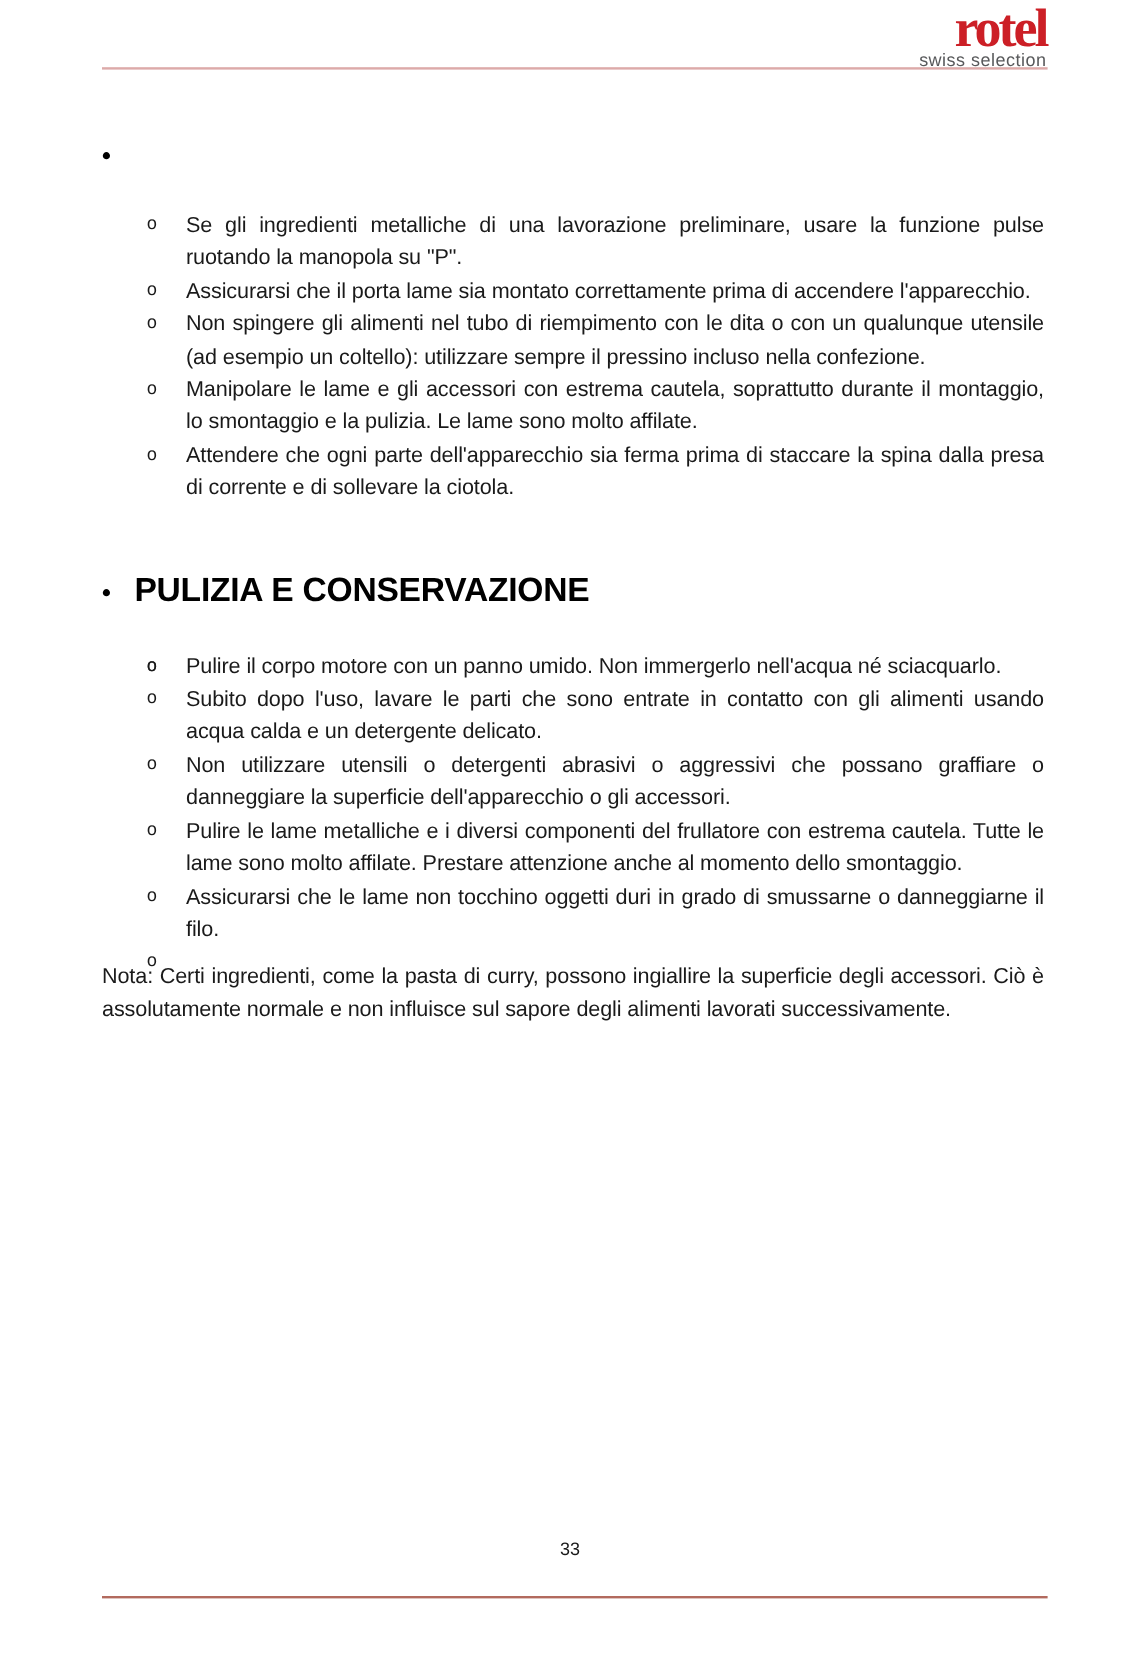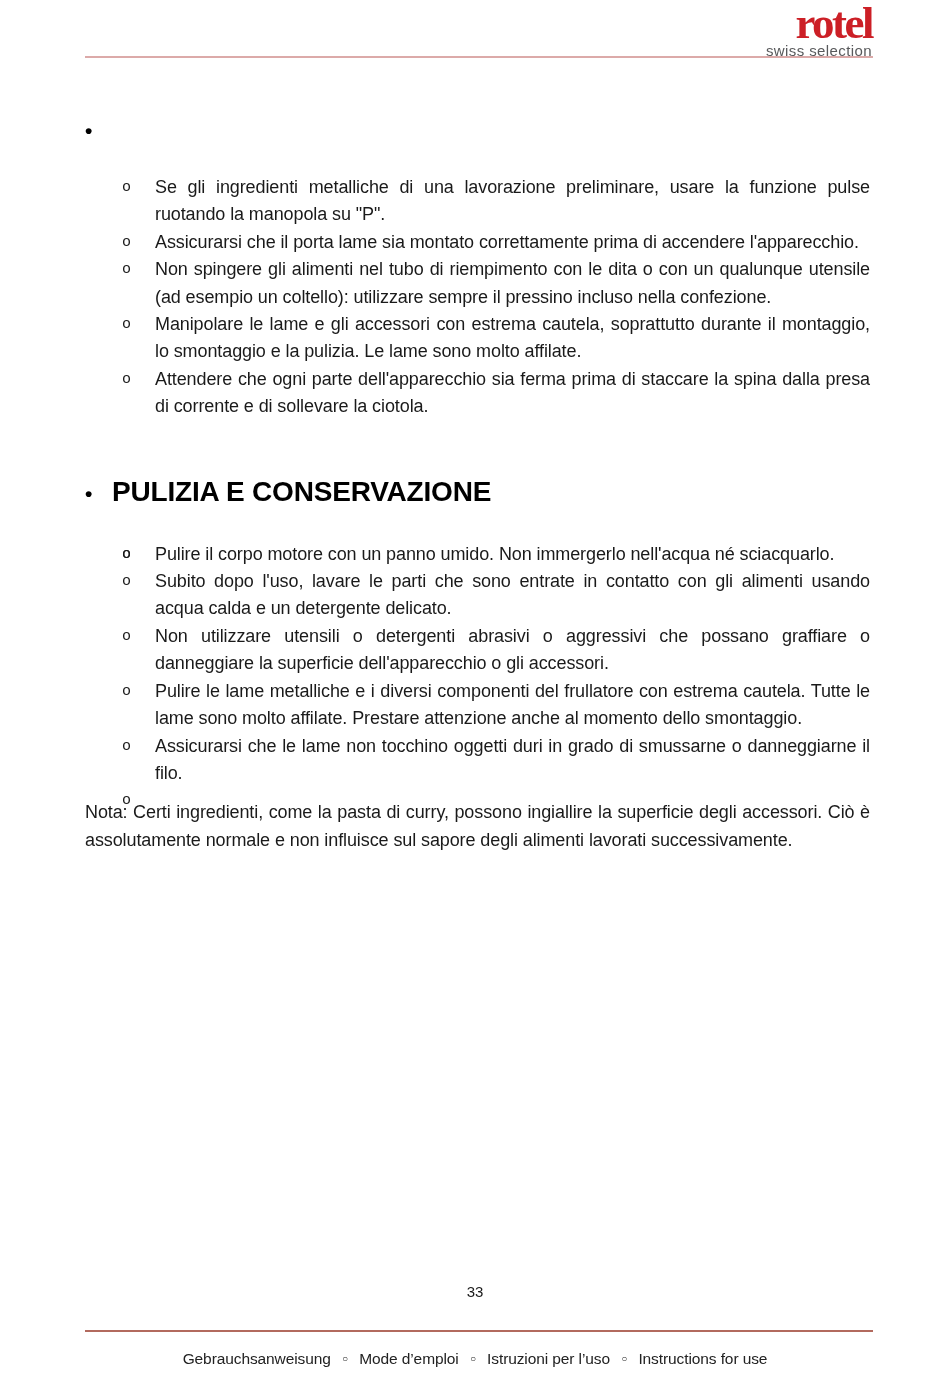--- a/index.html
+++ b/index.html
@@ -178,23 +178,14 @@
       <div class="item">
         <span class="o-bullet">o</span>
       </div>
     </div>
 
     <p class="note">Nota: Certi ingredienti, come la pasta di curry, possono ingiallire la superficie degli accessori. Ciò è assolutamente normale e non influisce sul sapore degli alimenti lavorati successivamente.</p>
   </div>
 
   <div class="page-number">33</div>
   <div class="footer-rule"></div>
-  <div class="footer-langs">
-    <span>Gebrauchsanweisung</span>
-    <span class="sep">○</span>
-    <span>Mode d’emploi</span>
-    <span class="sep">○</span>
-    <span>Istruzioni per l’uso</span>
-    <span class="sep">○</span>
-    <span>Instructions for use</span>
-  </div>
 
 </div>
 
 </body></html>

